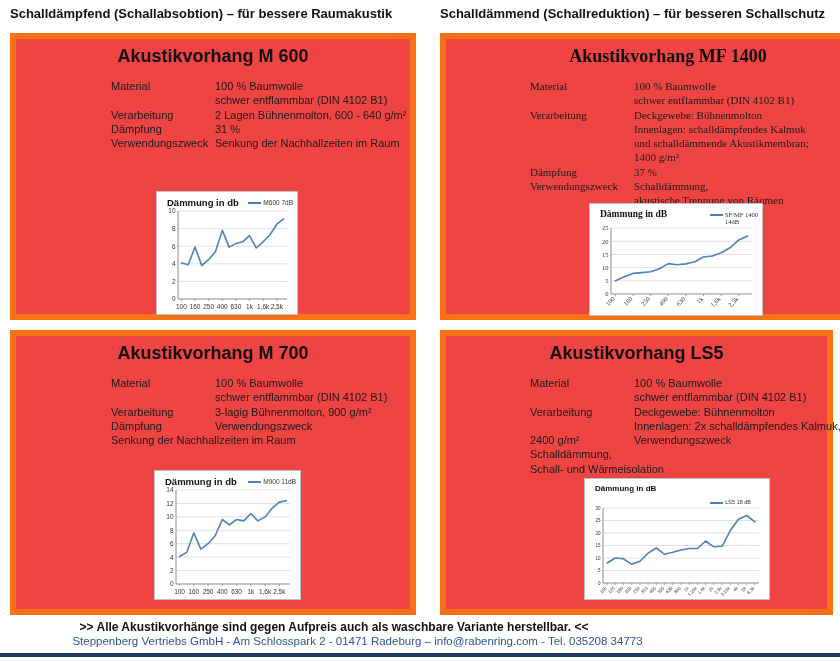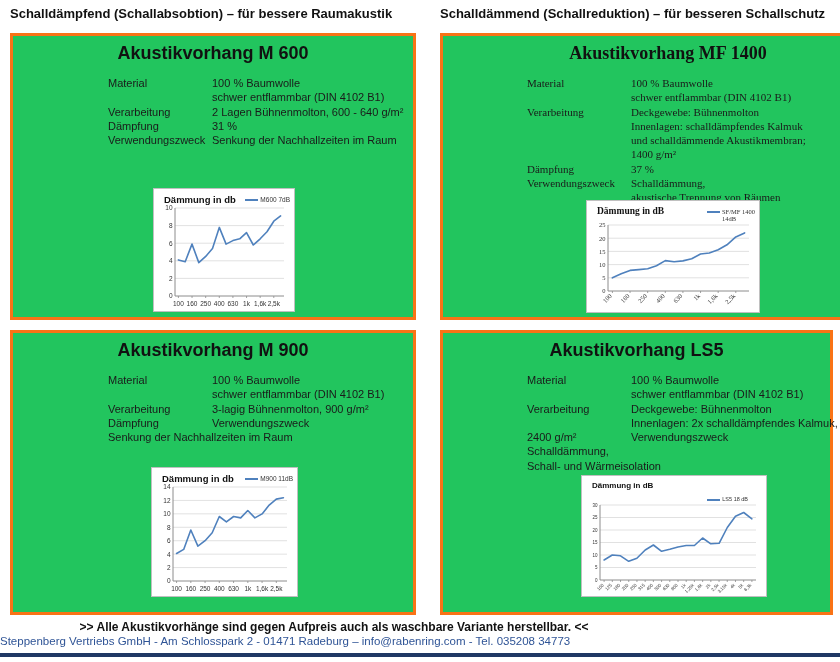--- a/index.html
+++ b/index.html
@@ -1,21 +1,21 @@
 <!DOCTYPE html>
 <html><head>
 <meta charset="utf-8">
 <style>
   html,body{margin:0;padding:0;background:#ffffff;}
   .page{position:relative;width:840px;height:662px;background:#fff;
         font-family:"Liberation Sans",sans-serif;color:#1a1a1a;overflow:hidden;}
   .col-header{position:absolute;top:6px;font-size:13px;font-weight:bold;text-align:left;color:#111;}
   .col-header.left{left:10px;width:406px;}
   .col-header.right{left:440px;width:393px;}
-  .panel{position:absolute;background:#22c55e;border:3px solid #f97316;box-sizing:border-box;}
+  .panel{position:absolute;background:#ef4444;border:6px solid #f97316;box-sizing:border-box;}
   .panel.tl{left:10px;top:33px;width:406px;height:287px;}
   .panel.tr{left:440px;top:33px;width:456px;height:287px;font-family:Liberation Serif, serif;}
   .panel.bl{left:10px;top:330px;width:406px;height:285px;}
   .panel.br{left:440px;top:330px;width:393px;height:285px;}
   .panel-title{margin-top:7px;text-align:center;font-size:18px;font-weight:bold;color:#111;}
   .spec{display:grid;grid-template-columns:104px 1fr;font-size:11px;line-height:1.3;margin-top:12px;}
   .panel.tl .spec,.panel.bl .spec{margin-left:95px;}
   .panel.tr .spec,.panel.br .spec{margin-left:84px;}
   .spec-label{white-space:nowrap;}
   .spec-value{white-space:nowrap;}
@@ -29,21 +29,21 @@
   .chart.legend-below .chart-head{flex-direction:column;}
   .chart.legend-below .chart-legend{align-self:flex-end;margin-right:14px;margin-top:2px;}
   .chart-title{font-size:9.5px;font-weight:bold;color:#111;padding-left:6px;padding-top:2px;white-space:nowrap;}
   .chart.small .chart-title{font-size:8px;}
   .chart-legend{display:flex;align-items:flex-start;font-size:6.5px;color:#333;padding-top:4px;white-space:nowrap;}
   .chart.small .chart-legend{font-size:5.5px;}
   .legend-dash{display:inline-block;width:13px;height:2px;margin-top:3px;margin-right:2px;flex:none;}
   .chart-plot{flex:1 1 auto;width:100%;display:block;}
   .footer-note{position:absolute;left:0;top:620px;width:668px;text-align:center;
                font-size:12px;font-weight:600;color:#111;}
-  .footer-contact{position:absolute;left:0;top:635px;width:715px;
+  .footer-contact{position:absolute;left:0;top:635px;width:715px;text-align:center;
                   font-size:11.5px;color:#2f5496;}
   .bottom-bar{position:absolute;left:0;top:653px;width:840px;height:4px;background:#1f3864;}
 </style>
 </head>
 <body>
 
 <div class="page">
 
   <div class="col-header left">Schalldämpfend (Schallabsobtion) – für bessere Raumakustik</div>
   <div class="col-header right">Schalldämmend (Schallreduktion) – für besseren Schallschutz</div>
@@ -164,21 +164,21 @@
           <line x1="127.15625" y1="69" x2="127.15625" y2="71" stroke="#8c8c8c" stroke-width="0.8"></line>
           <text x="127.15625" y="74.5" text-anchor="end" font-size="6.5" fill="#333333" transform="rotate(-45 127.15625 74.5)">1,6k</text>
           <line x1="144.78125" y1="69" x2="144.78125" y2="71" stroke="#8c8c8c" stroke-width="0.8"></line>
           <text x="144.78125" y="74.5" text-anchor="end" font-size="6.5" fill="#333333" transform="rotate(-45 144.78125 74.5)">2,5k</text>
           <polyline points="21.4,55.8 30.2,51.8 39.0,48.4 47.8,47.6 56.7,46.8 65.5,43.7 74.3,38.6 83.1,39.7 91.9,38.9 100.7,36.8 109.5,32.0 118.3,31.0 127.2,27.8 136.0,22.8 144.8,14.9 153.6,10.9" fill="none" stroke="#4f81bd" stroke-width="1.6" stroke-linejoin="round" stroke-linecap="round"></polyline>
         </svg>
     </div>
   </div>
 
   <div class="panel bl">
-    <div class="panel-title">Akustikvorhang M 900</div>
+    <div class="panel-title">Akustikvorhang M 700</div>
     <div class="spec">
         <div class="spec-label">Material</div>
         <div class="spec-value">100 % Baumwolle</div>
         <div class="spec-label"></div>
         <div class="spec-value">schwer entflammbar (DIN 4102 B1)</div>
         <div class="spec-label">Verarbeitung</div>
         <div class="spec-value">3-lagig  Bühnenmolton, 900 g/m²</div>
         <div class="spec-label">Dämpfung</div>
         <div class="spec-label">Verwendungszweck</div>
         <div class="spec-value">Senkung der Nachhallzeiten im Raum</div>

